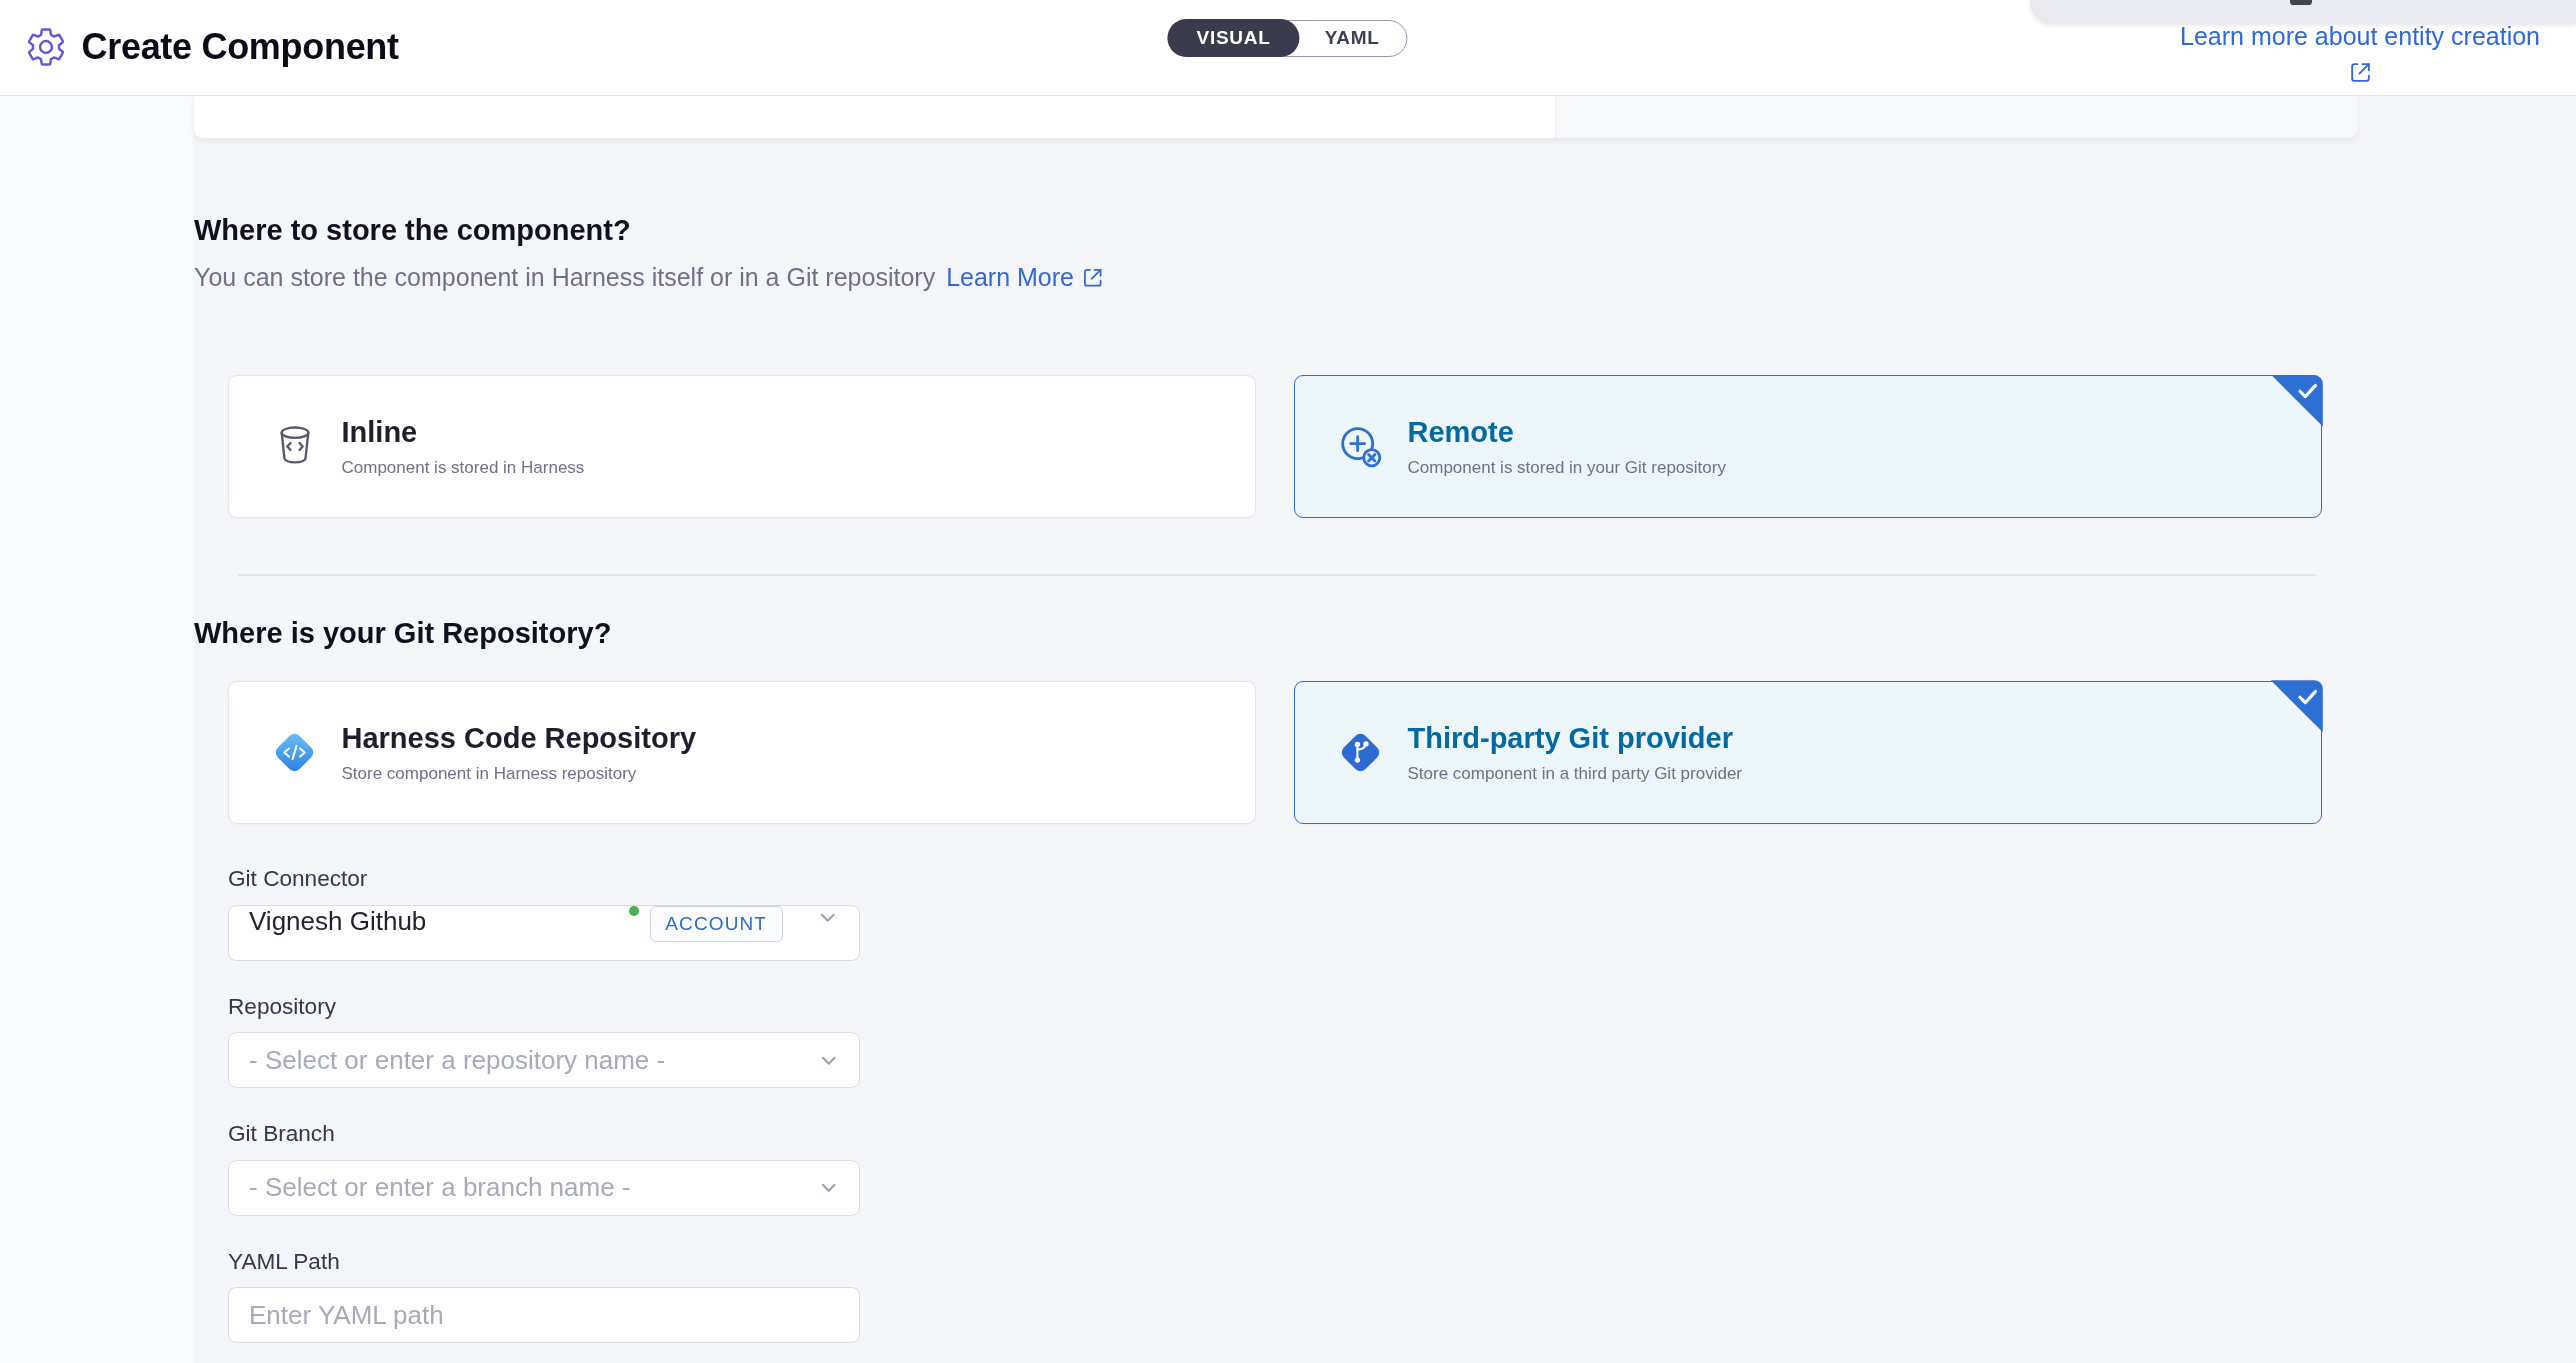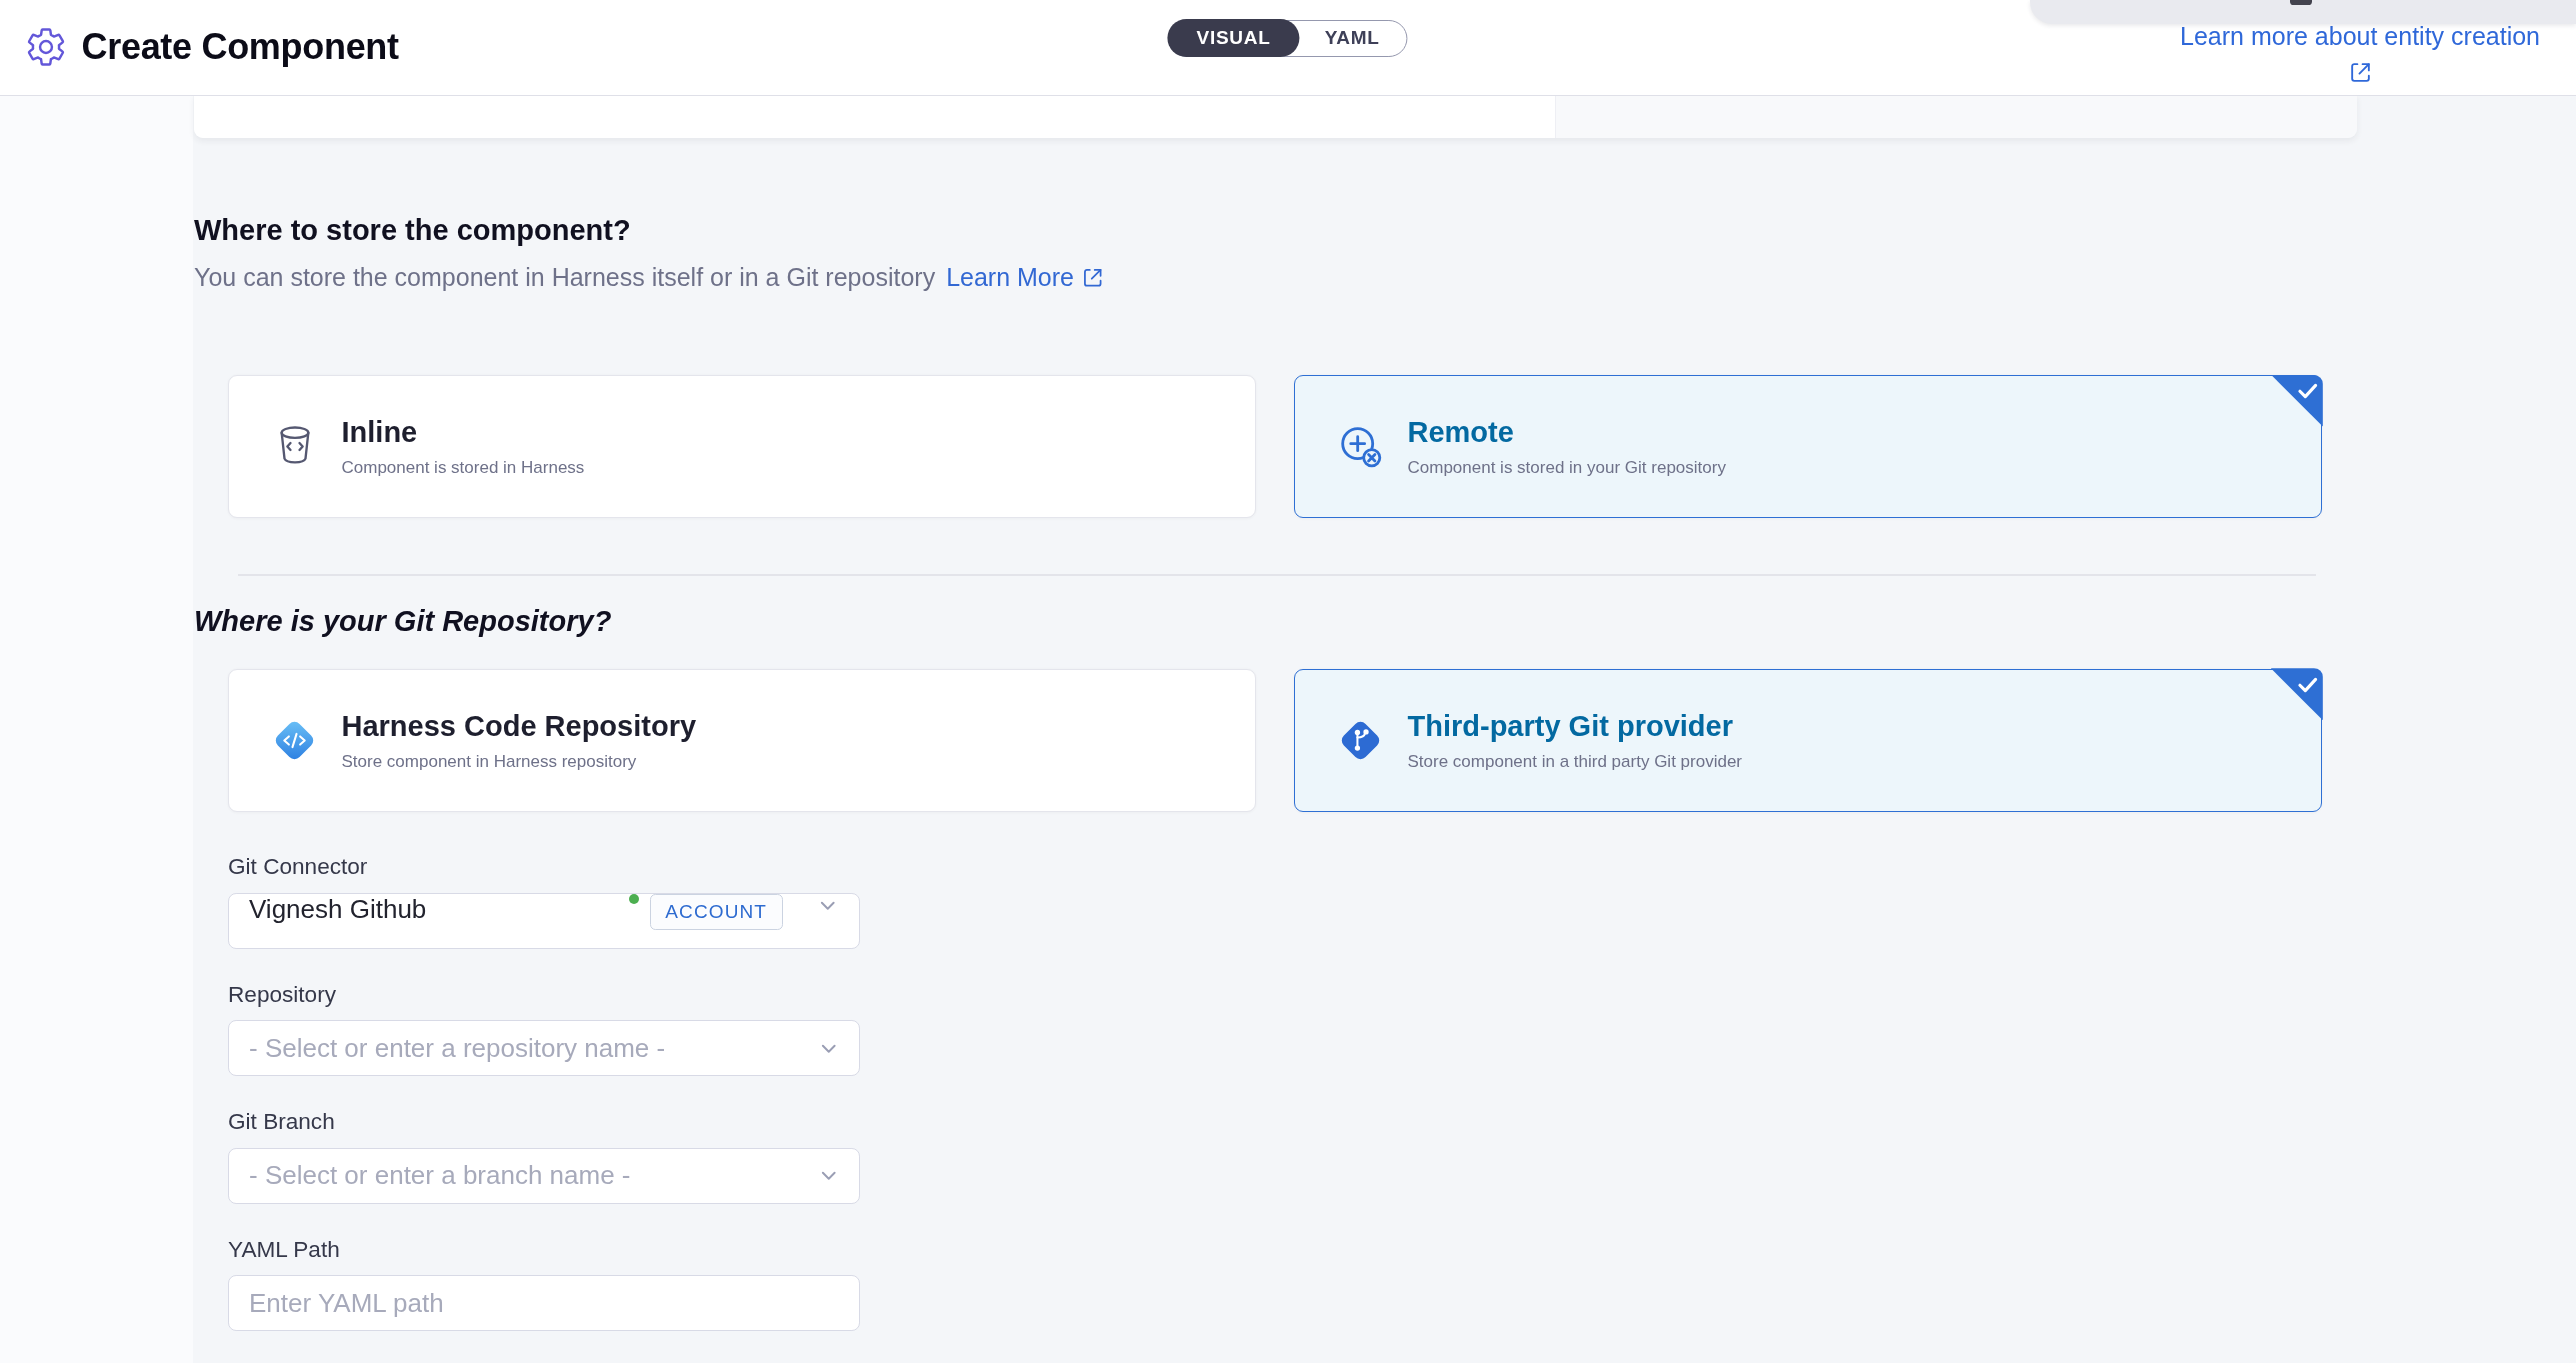--- a/index.html
+++ b/index.html
@@ -41,21 +41,21 @@
   .option-card { position:relative; width:1028px; height:143px; background:#FFFFFF; border:1.8px solid #E4E5EC; border-radius:9px; display:flex; align-items:center; padding-left:42px; cursor:pointer; box-shadow:0 0.9px 2.7px rgba(40,41,61,0.04); }
   .option-card.selected { background:#EDF6FB; border-color:#2E6FD4; }
   .card-icon { width:47px; flex:0 0 47px; margin-right:23.5px; display:flex; align-items:center; justify-content:center; }
   .card-title { font-size:29px; font-weight:700; color:#1E1F2E; }
   .option-card.selected .card-title { color:#0369a1; }
   .card-subtitle { font-size:17px; color:#6E7189; margin-top:9px; }
   .corner-check { position:absolute; top:-1.8px; right:-1.8px; width:52px; height:52px; background:#2E6FD4; clip-path:polygon(0 0,100% 0,100% 100%); border-top-right-radius:9px; }
   .corner-check svg { position:absolute; top:4.5px; right:3.6px; }
 
   .section-divider { height:1.8px; background:#E3E4EA; margin:56px 0 0 44px; width:2078px; border:none; }
-  .heading-2 { margin-top:28px;font-style:italic; }
+  .heading-2 { margin-top:40px; }
 
   .form-area { margin:42px 0 0 34px; width:632px; }
   .form-field { margin-bottom:33px; }
   .field-label { font-size:22.6px; color:#35384A; margin-bottom:12.6px; }
   .select-box, .text-input { width:632px; height:56px; background:#fff; border:1.8px solid #D8DAE6; border-radius:8.1px; }
   .select-box { display:flex; align-items:flex-start; padding:0 20px; cursor:pointer; position:relative; }
   .select-value { font-size:26px; color:#22232E; }
   .status-dot { width:10px; height:10px; border-radius:50%; background:#4CAF50; margin-left:auto; }
   .scope-badge { margin-left:11px; border:1.8px solid #CBD3E1; background:#FBFCFE; color:#2E6BD0; border-radius:5.4px; padding:6.3px 14.5px; font-size:19px; letter-spacing:1.1px; }
   .select-chevron { margin-left:33px; display:flex; }

